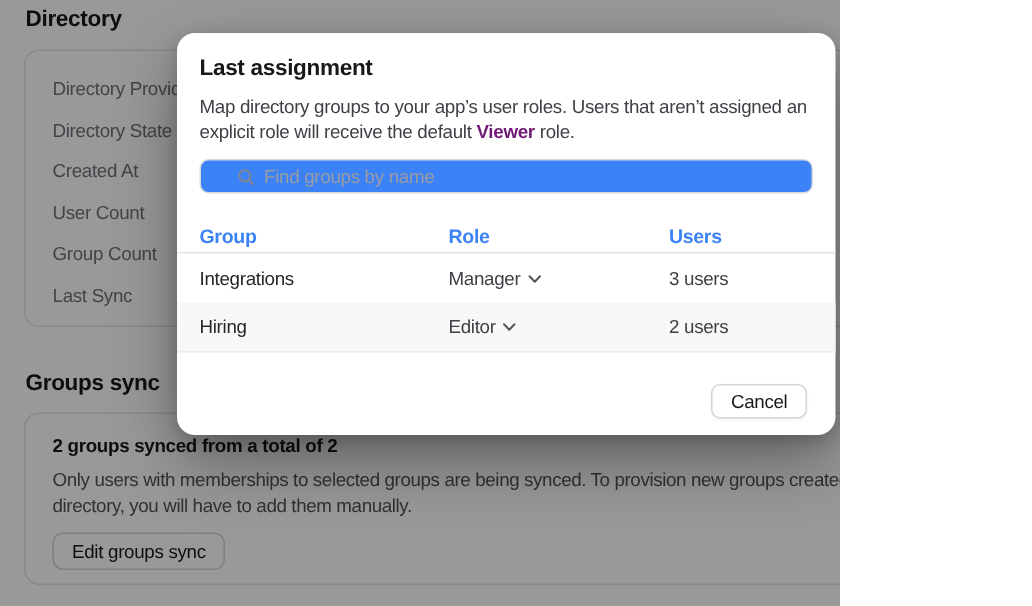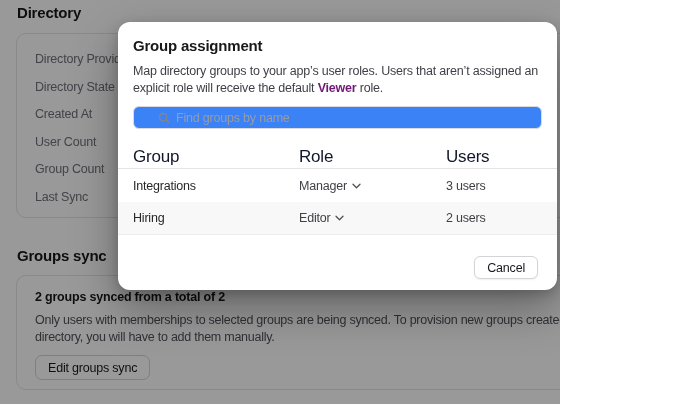--- a/index.html
+++ b/index.html
@@ -79,21 +79,21 @@
     font-family: inherit; font-size: 12.5px; color: #18181b; letter-spacing: -0.2px;
   }
   .search-input::placeholder { color: #9b9ba3; }
 
   .table { margin-top: 17px; width: 100%; }
   .t-row {
     display: grid; grid-template-columns: 166px 147px 1fr;
     padding: 0 15px; align-items: center;
   }
   .t-head { height: 23px; border-bottom: 1px solid #e4e4e7; }
-  .t-head .t-cell { font-weight: 400; color: #0f172a; font-size: 17px; letter-spacing: -0.2px; }
+  .t-head .t-cell { font-weight: 700; color: #3b82f6; font-size: 13px; letter-spacing: -0.2px; }
   .t-body-row { height: 33px; font-size: 12.5px; letter-spacing: -0.2px; color: #3f3f46; }
   .t-body-row .cell-group { color: #27272a; }
   .t-body-row.alt { background: #f8f8f8; border-bottom: 1px solid #ededf0; }
   .role-trigger {
     display: inline-flex; align-items: center; gap: 5px; cursor: pointer; color: #3f3f46;
   }
   .role-trigger svg { display: block; }
 
   .modal-footer {
     position: absolute; right: 19px; bottom: 11px;
@@ -134,21 +134,21 @@
   <div class="card card-groups">
     <div class="groups-summary">2 groups synced from a total of 2</div>
     <p class="groups-desc">Only users with memberships to selected groups are being synced. To provision new groups created in this directory, you will have to add them manually.</p>
     <button class="btn-edit-groups">Edit groups sync</button>
   </div>
 
   <div class="overlay"></div>
 
   <div class="modal">
     <div class="modal-body">
-      <h3 class="modal-title">Group assignment</h3>
+      <h3 class="modal-title">Last assignment</h3>
       <p class="modal-desc"><span>Map directory groups to your app’s user roles. Users that aren’t assigned an explicit role will receive the default </span><strong>Viewer</strong><span> role.</span></p>
 
       <div class="search-box">
         <span style="display:flex;">
           <svg width="12" height="12" viewBox="0 0 12 12" fill="none">
             <circle cx="5.2" cy="5.2" r="3.7" stroke="#85858f" stroke-width="1.3"></circle>
             <line x1="8.1" y1="8.1" x2="10.8" y2="10.8" stroke="#85858f" stroke-width="1.3" stroke-linecap="round"></line>
           </svg>
         </span>
         <input class="search-input" type="text" placeholder="Find groups by name" style="">

